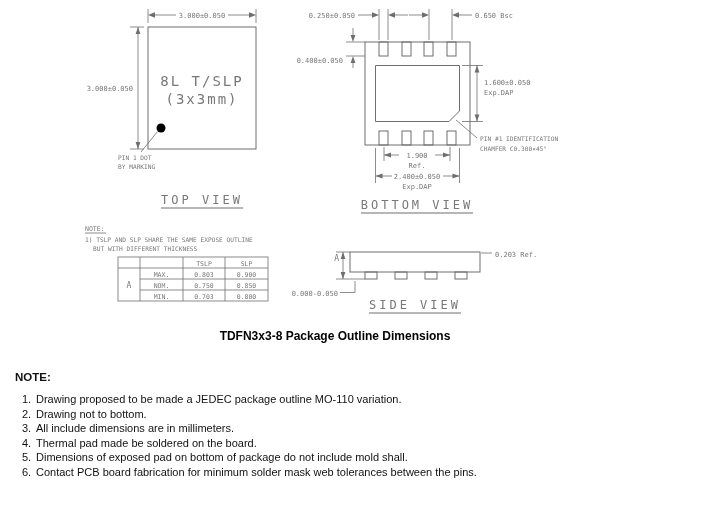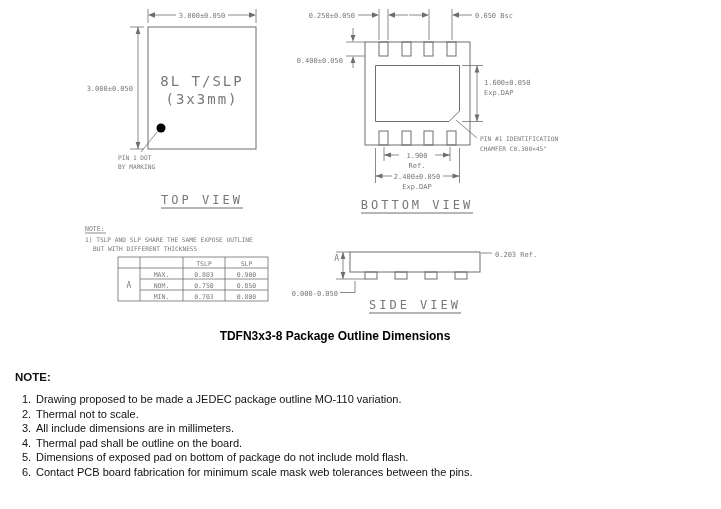--- a/index.html
+++ b/index.html
@@ -237,32 +237,32 @@
 
 <div class="notes">
   <div class="notes-title">NOTE:</div>
   <div class="notes-list">
     <div class="note-item">
       <span class="note-num">1.</span>
       <span class="note-text">Drawing proposed to be made a JEDEC package outline MO-110 variation.</span>
     </div>
     <div class="note-item">
       <span class="note-num">2.</span>
-      <span class="note-text">Thermal not to scale.</span>
+      <span class="note-text">Drawing not to bottom.</span>
     </div>
     <div class="note-item">
       <span class="note-num">3.</span>
       <span class="note-text">All include dimensions are in millimeters.</span>
     </div>
     <div class="note-item">
       <span class="note-num">4.</span>
-      <span class="note-text">Thermal pad shall be outline on the board.</span>
+      <span class="note-text">Thermal pad made be soldered on the board.</span>
     </div>
     <div class="note-item">
       <span class="note-num">5.</span>
-      <span class="note-text">Dimensions of exposed pad on bottom of package do not include mold flash.</span>
+      <span class="note-text">Dimensions of exposed pad on bottom of package do not include mold shall.</span>
     </div>
     <div class="note-item">
       <span class="note-num">6.</span>
-      <span class="note-text">Contact PCB board fabrication for minimum scale mask web tolerances between the pins.</span>
+      <span class="note-text">Contact PCB board fabrication for minimum solder mask web tolerances between the pins.</span>
     </div>
   </div>
 </div>
 
 </body></html>

